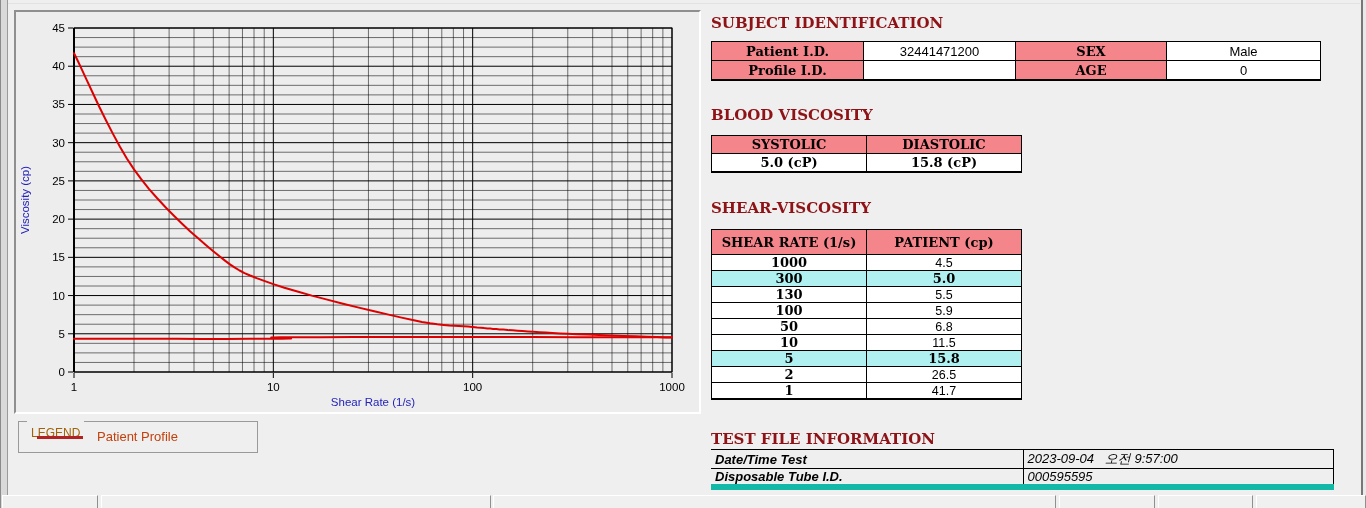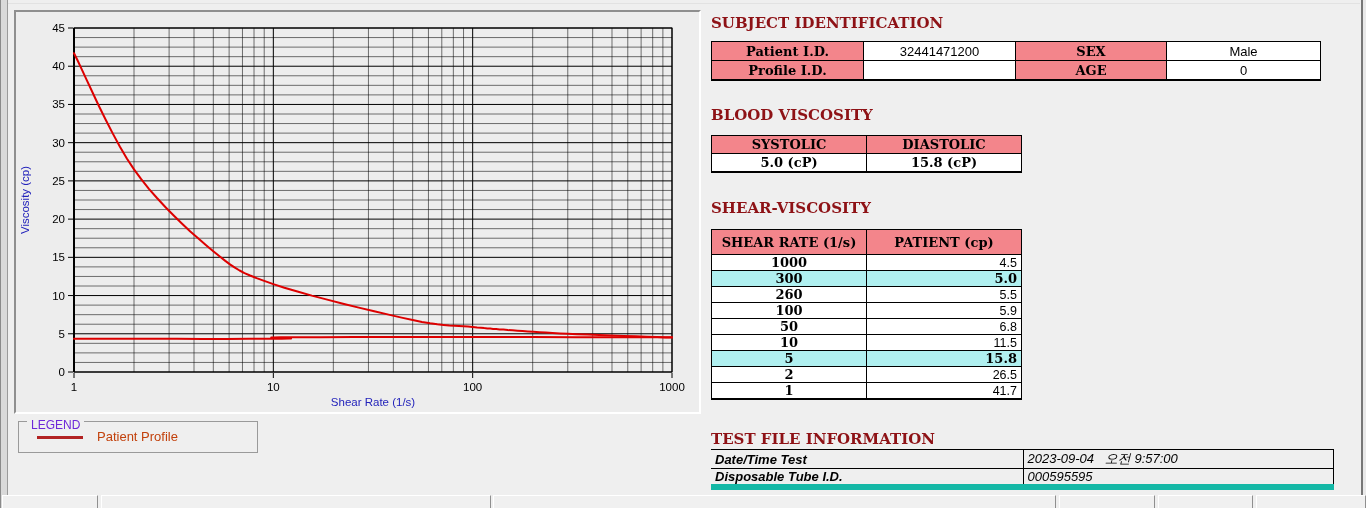--- a/index.html
+++ b/index.html
@@ -21,22 +21,22 @@
   
   .chart-panel{position:absolute;left:14px;top:10px;width:683px;height:400px;background:#ededed;
     border-top:2px solid #8f8f8f;border-left:2px solid #8f8f8f;
     border-bottom:2px solid #ffffff;border-right:2px solid #ffffff;}
   .chart-panel svg{display:block;}
   svg text{font-family:"Liberation Sans", sans-serif;}
 
   
   .legend-box{position:absolute;left:18px;top:421px;width:238px;height:30px;
     border:1px solid #9a9a9a;background:#efefef;}
-  .legend-title{position:absolute;left:8px;top:-8px;background:#efefef;padding:4px 4px;
-    font-size:12px;color:#6d28d9;text-align:center;}
+  .legend-title{position:absolute;left:8px;top:-8px;background:#efefef;padding:12px 4px;
+    font-size:12px;color:#a16207;text-align:center;}
   .legend-line{position:absolute;left:18px;top:14px;width:46px;height:3px;background:var(--legend_red);}
   .legend-label{position:absolute;left:78px;top:7px;font-size:13px;color:#c2410c;}
 
   
   .sec-title{position:absolute;left:711px;font-family:"DejaVu Serif", serif;
     font-weight:bold;font-size:15px;color:var(--maroon);letter-spacing:0px;white-space:nowrap;}
   table{border-collapse:collapse;position:absolute;table-layout:fixed;background:#fff;}
   td,th{border:1px solid #000;padding:0 4px;overflow:hidden;white-space:nowrap;}
   .hdr{background:var(--pink);font-family:"DejaVu Serif", serif;font-weight:bold;
     font-size:13px;text-align:center;color:#000;}
@@ -46,21 +46,21 @@
   #subject-table td{height:18px;}
 
   #bv-table{left:711px;top:135px;width:310px;border-bottom:2px solid #000;}
   #bv-table td{height:17px;}
   #bv-table .val{font-family:"DejaVu Serif", serif;font-weight:bold;}
 
   #sv-table{left:711px;top:229px;width:310px;border-bottom:2px solid #000;}
   #sv-table th{height:24px;}
   #sv-table td{height:13px;font-size:12.5px;}
   #sv-table td.rate{font-family:"DejaVu Serif", serif;font-weight:bold;font-size:13px;text-align:center;}
-  #sv-table td.pval{text-align:right;}
+  #sv-table td.pval{text-align:center;}
   #sv-table tr.hl td{background:var(--cyan);margin-top:20px;}
   #sv-table tr.hl td{font-family:"DejaVu Serif", serif;font-weight:bold;font-size:13px;}
 
   #tfi-table{left:711px;top:449px;width:622px;background:transparent;border-bottom:6px solid #14b8a6;font-style:italic;}
   #tfi-table td{height:14px;border-left:none;border-right:1px solid #000;}
   #tfi-table td.lbl{font-weight:bold;font-size:13px;text-align:left;border-right:1px solid #000;}
   #tfi-table td.rval{font-size:13px;text-align:left;}
 
   
   .status-strip{position:absolute;left:0;top:494px;width:1366px;height:14px;}
@@ -244,21 +244,21 @@
     <tbody id="sv-body">
         <tr>
           <td class="rate">1000</td>
           <td class="pval">4.5</td>
         </tr>
         <tr class="hl">
           <td class="rate">300</td>
           <td class="pval">5.0</td>
         </tr>
         <tr>
-          <td class="rate">260</td>
+          <td class="rate">130</td>
           <td class="pval">5.5</td>
         </tr>
         <tr>
           <td class="rate">100</td>
           <td class="pval">5.9</td>
         </tr>
         <tr>
           <td class="rate">50</td>
           <td class="pval">6.8</td>
         </tr>

